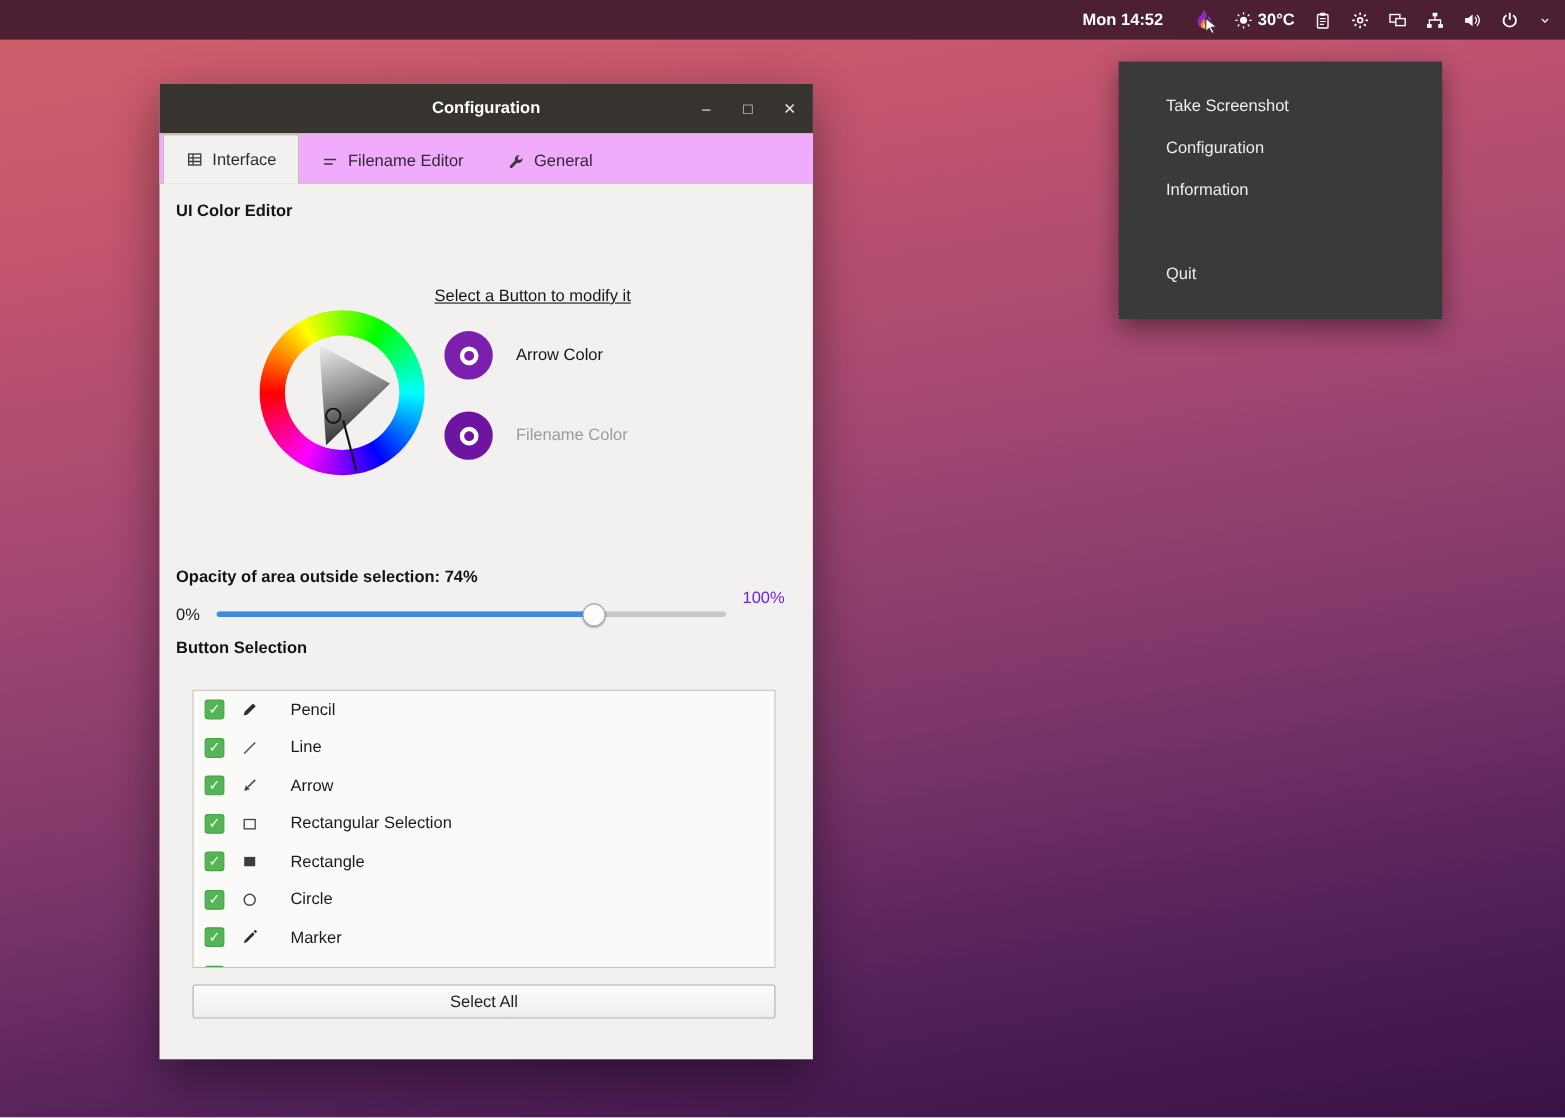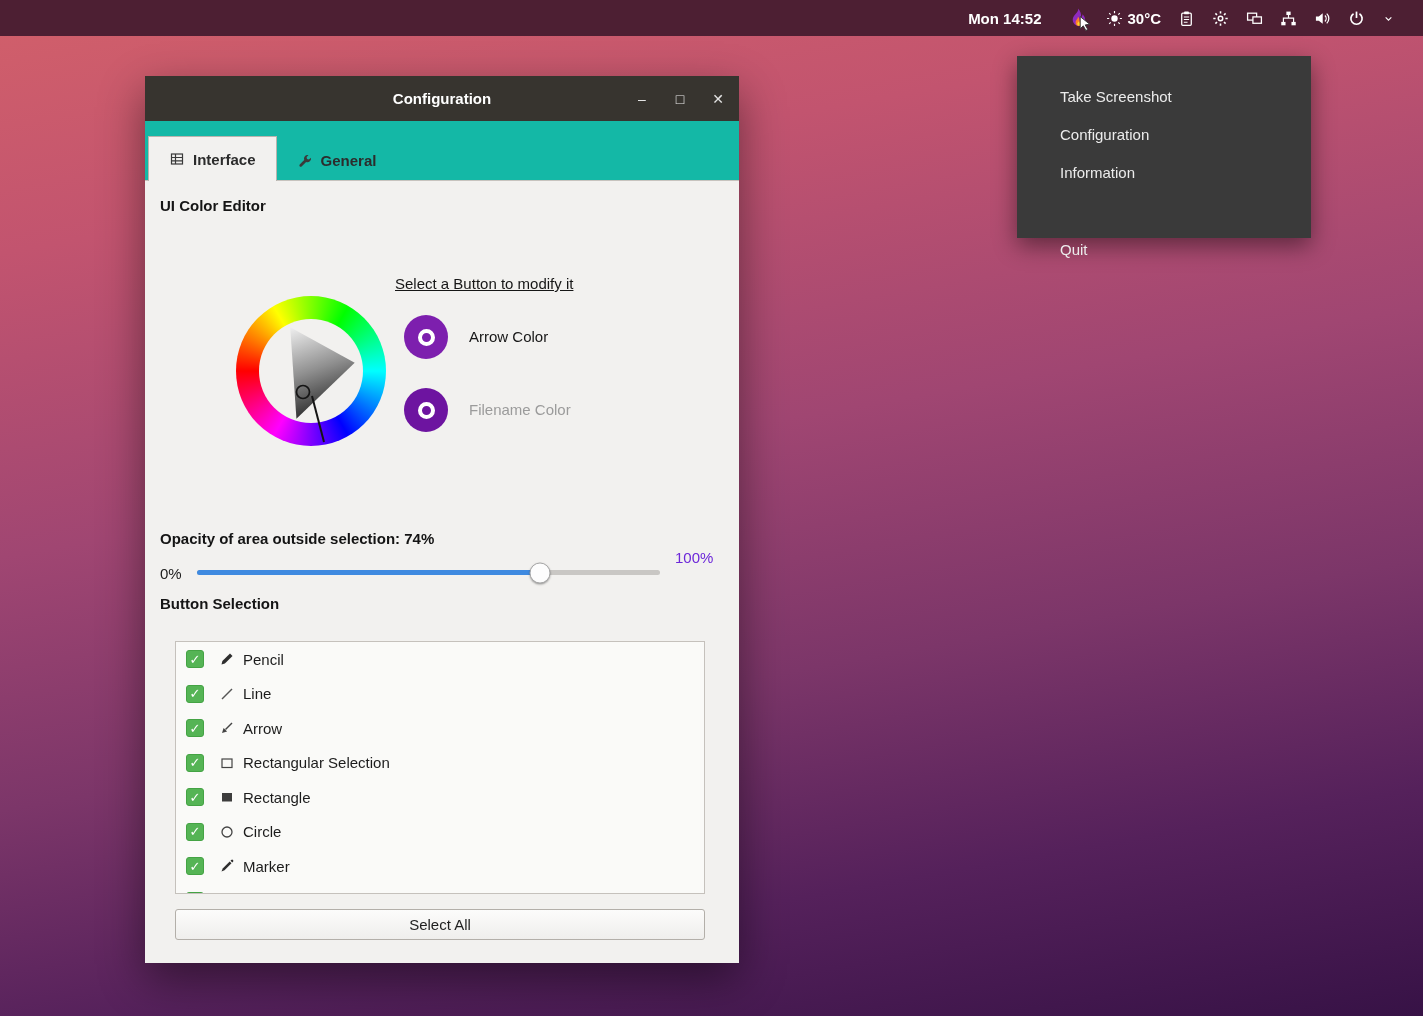--- a/index.html
+++ b/index.html
@@ -12,35 +12,35 @@
   .desktop {
     position:relative; width:1423px; height:1016px;
     background:linear-gradient(170deg,#d2606a 0%,#c2546f 20%,#a04672 44%,#7c3669 64%,#55215b 82%,#371246 100%);
   }
 
   
   .panel {
     position:absolute; top:0; left:0; right:0; height:36px;
     background:#4d1f33; display:flex; justify-content:flex-end; align-items:center; color:#fff;
   }
-  .panel-right { display:flex; align-items:center; gap:17px; padding-right:28px; }
+  .panel-right { display:flex; align-items:center; gap:17px; padding-right:12px; }
   .clock { font-weight:bold; font-size:15px; white-space:nowrap; }
   .tray { display:flex; align-items:flex-start; }
   .tray svg { display:block; }
   .tray-ico svg { width:17px; height:17px; }
   .flameshot { position:relative; width:23px; height:23px; margin-left:8px; }
   .flameshot .fs-ico svg { width:23px; height:23px; }
   .cursor-overlay { position:absolute; left:11px; top:8px; width:17px; height:17px; }
   .cursor-overlay svg { width:17px; height:17px; }
   .temp { font-weight:bold; font-size:15px; margin-left:4px; }
   .chev svg { width:13px; height:13px; }
 
   
   .menu {
-    position:absolute; left:1017px; top:56px; width:294px; height:182px;
+    position:absolute; left:1017px; top:56px; width:294px; height:234px;
     background:#3a3a3a; box-shadow:0 8px 22px rgba(0,0,0,.45);
     padding-top:22px;
   }
   .menu-item {
     height:38px; line-height:38px; padding-left:43px;
     color:#ececec; font-size:15px; cursor:default; white-space:nowrap;
   }
   .menu-item.quit { margin-top:39px; }
 
   
@@ -51,22 +51,22 @@
   }
   .titlebar {
     flex:none; height:45px; background:#37342f; position:relative;
     display:flex; align-items:center;
   }
   .title { flex:1; text-align:center; color:#fff; font-weight:bold; font-size:15px; }
   .winbtns { position:absolute; right:14px; top:0; height:100%; display:flex; align-items:center; gap:24px; }
   .winbtn { color:#e4e4e4; font-size:14px; width:14px; text-align:center; line-height:1; cursor:default; }
 
   .tabbar {
-    flex:none; height:60px; background:#14b8a6; border-bottom:1px solid #c7c3be;
-    display:flex; align-items:flex-end; padding-left:3px;font-weight:bold;
+    flex:none; height:46px; background:#f0abfc; border-bottom:1px solid #c7c3be;
+    display:flex; align-items:flex-end; padding-left:3px;
   }
   .tab {
     display:flex; align-items:center; gap:8px; padding:0 20px; height:39px;
     font-size:15px; color:#2c2c2c; cursor:default; white-space:nowrap;
   }
   .tab .tab-ico svg { width:16px; height:16px; display:block; }
   .tab.active {
     background:#f2f1ef; border:1px solid #b9b4ae; border-bottom:none;
     height:45px; margin-bottom:-1px;
   }
@@ -125,21 +125,21 @@
     background:#fafaf8; border:1px solid #c5c1bc; overflow:hidden;
   }
   .tool-row { display:flex; align-items:center; height:34.5px; padding-left:10px; flex:none; }
   .cb {
     width:18px; height:18px; flex:none; background:#55b455; border:1px solid #44a344;
     border-radius:3px; color:#fff; font-size:13px; font-weight:bold;
     display:flex; align-items:center; justify-content:center;
   }
   .tool-ico { width:16px; height:16px; margin-left:15px; flex:none; }
   .tool-ico svg { width:16px; height:16px; display:block; }
-  .tool-label { margin-left:8px; color:#1c1c1c; white-space:nowrap; }
+  .tool-label { margin-left:29px; color:#1c1c1c; white-space:nowrap; }
 
   .select-all {
     position:absolute; left:30px; top:728px; width:530px; height:31px;
     background:linear-gradient(#fcfcfb,#efeeec); border:1px solid #b3afa9; border-radius:3px;
     display:flex; align-items:center; justify-content:center;
     font-size:15px; color:#1f1f1f; cursor:default;
   }
 </style>
 </head>
 <body>
@@ -252,20 +252,30 @@
                 <rect x="2.5" y="3" width="11" height="10"></rect>
                 <path d="M2.5 6.5h11M6.5 3v10M2.5 9.8h11"></path>
               </g>
             </svg>
           </span>
         <span>Interface</span>
       </div>
       <div class="tab">
         <span class="tab-ico">
             <svg viewBox="0 0 16 16">
+              <g stroke="#3a3a3a" stroke-width="1.4">
+                <path d="M2.5 6h11M2.5 10h8"></path>
+              </g>
+            </svg>
+          </span>
+        <span>Filename Editor</span>
+      </div>
+      <div class="tab">
+        <span class="tab-ico">
+            <svg viewBox="0 0 16 16">
               <path fill="#3a3a3a" d="M13.9 4.7a3.6 3.6 0 0 1-4.8 4.3L4.6 13.5a1.35 1.35 0 0 1-1.9-1.9L7.2 7A3.6 3.6 0 0 1 11.5 2.2L9.6 4.1l.4 1.9 1.9.4z"></path>
             </svg>
           </span>
         <span>General</span>
       </div>
     </div>
 
     <div class="content">
       <div class="section-title" id="ui-color-title">UI Color Editor</div>
 

